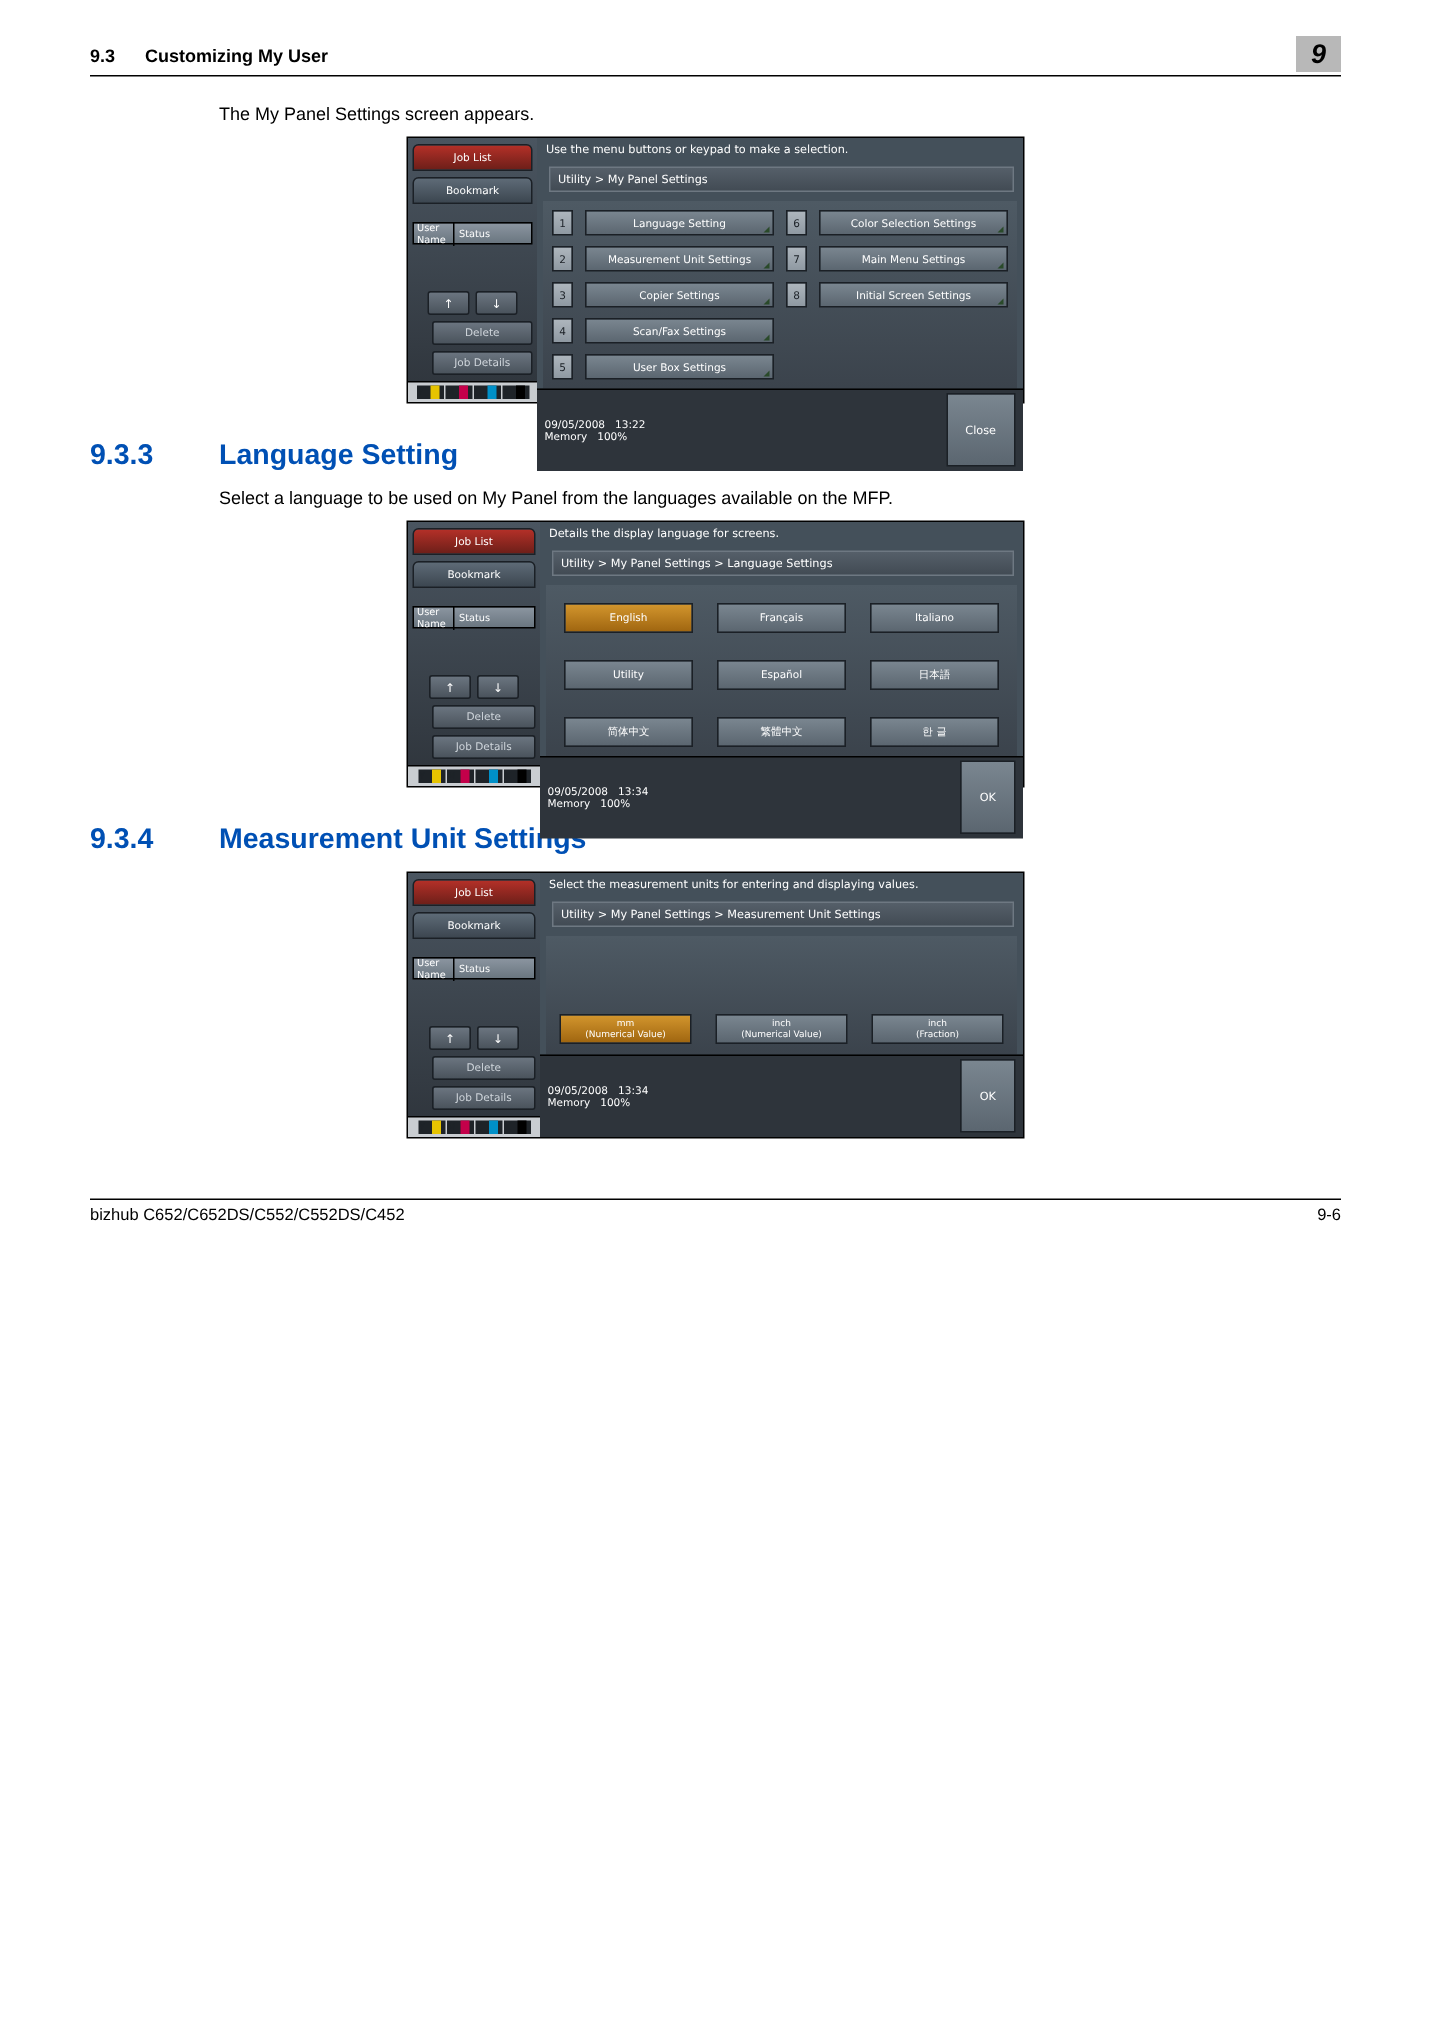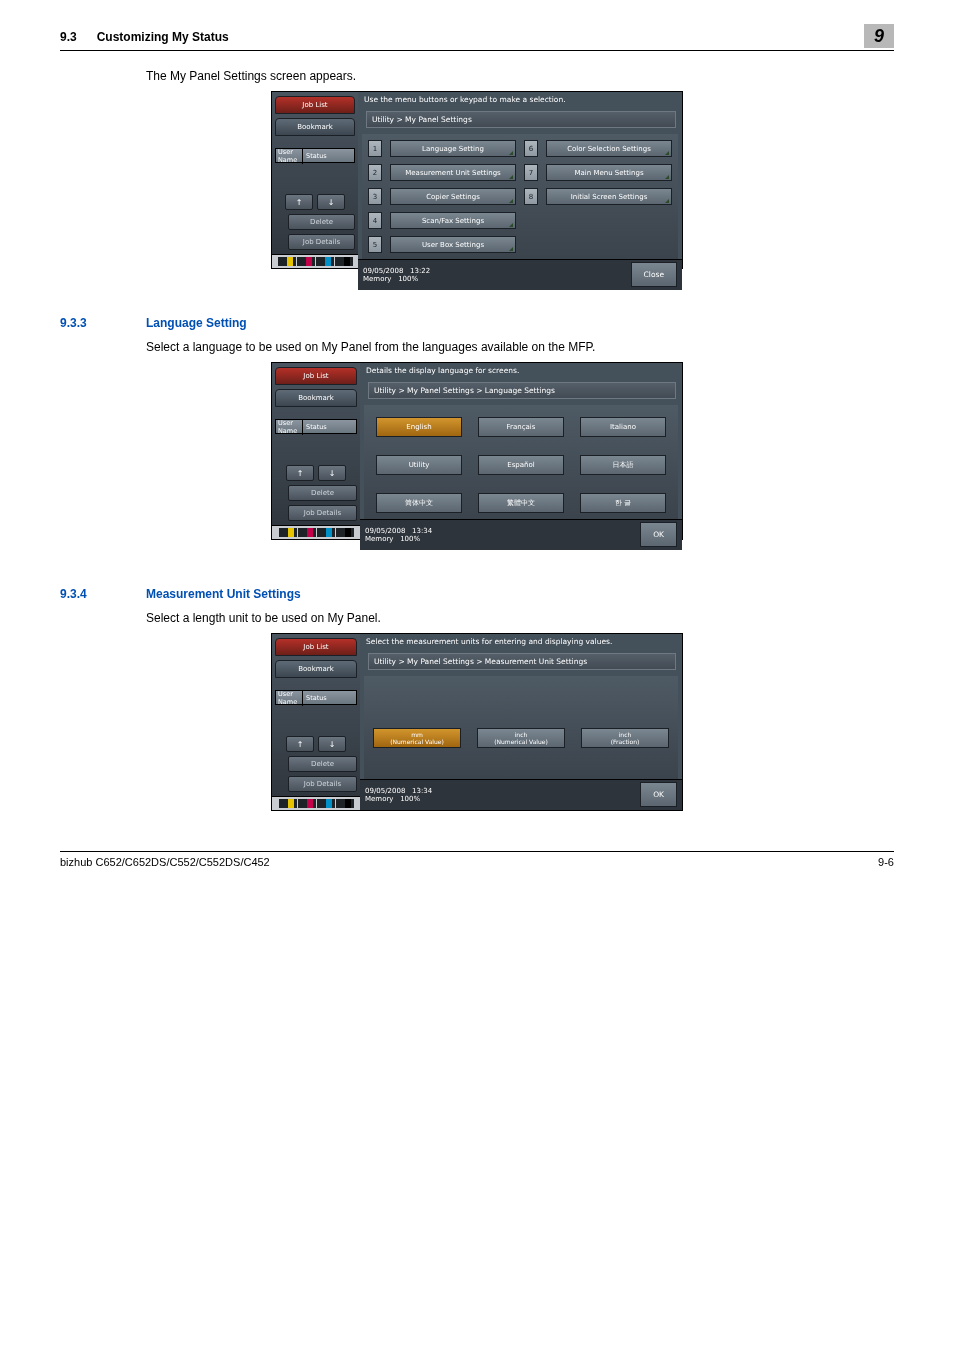--- a/index.html
+++ b/index.html
@@ -42,22 +42,22 @@
     margin-top: -6px;
   }
   .intro-text {
     margin-left: 86px;
     font-size: 12px;
     margin-bottom: 8px;
   }
   .section-heading {
     color: #0050b4;
     font-weight: bold;
-    font-size: 12px;
-    margin-top: 47px;
+    font-size: 19px;
+    margin-top: 24px;
     margin-bottom: 10px;
   }
   .section-heading .num {
     display: inline-block;
     width: 86px;
   }
   
   .screenshot {
     width: 410px;
     margin: 6px auto 0 auto;
@@ -205,21 +205,21 @@
     display:flex;
     align-items:center;
     font-size:7px; color:#fff;
     padding:2px 5px 3px 5px;
     border-top:1px solid #000;
     background:#2e343b;
   }
   .ss-footer .dt {}
   .ss-footer .spacer { flex:1; }
   .footerbtn {
-    height:15px; padding:4px 12px;
+    height:15px; padding:16px 12px;
     background:linear-gradient(#7a8690,#5b6670);
     border:1px solid #1b2026;
     color:#fff; font-size:7.5px;
     display:flex; align-items:center; justify-content:center;
   }
   .unit-grid {
     display:grid;
     grid-template-columns: repeat(3, 88px);
     column-gap: 16px;
     justify-content:center;
@@ -235,21 +235,21 @@
   }
 </style>
 </head>
 <body>
 <div class="page">
 
 <div class="header-row">
   <div class="header-left">
     <span>9.3</span>
     &nbsp;&nbsp;&nbsp;&nbsp;
-    <span>Customizing My Status</span>
+    <span>Customizing My User</span>
   </div>
   <div class="chapter-badge">9</div>
 </div>
 
 <div class="intro-text">The My Panel Settings screen appears.</div>
 
 <div class="screenshot">
   <div class="ss-inner">
     <div class="ss-sidebar">
       <div class="tab joblist">Job List</div>
@@ -385,21 +385,20 @@
         <div class="spacer"></div>
         <div class="footerbtn">OK</div>
       </div>
     </div>
   </div>
 </div>
 
 <div class="section-heading">
   <span class="num">9.3.4</span><span>Measurement Unit Settings</span>
 </div>
-<div class="intro-text">Select a length unit to be used on My Panel.</div>
 
 <div class="screenshot">
   <div class="ss-inner">
     <div class="ss-sidebar">
       <div class="tab joblist">Job List</div>
       <div class="tab bookmark">Bookmark</div>
       <div class="statusbar">
         <div class="u">User Name</div>
             <div class="s">Status</div>
       </div>

